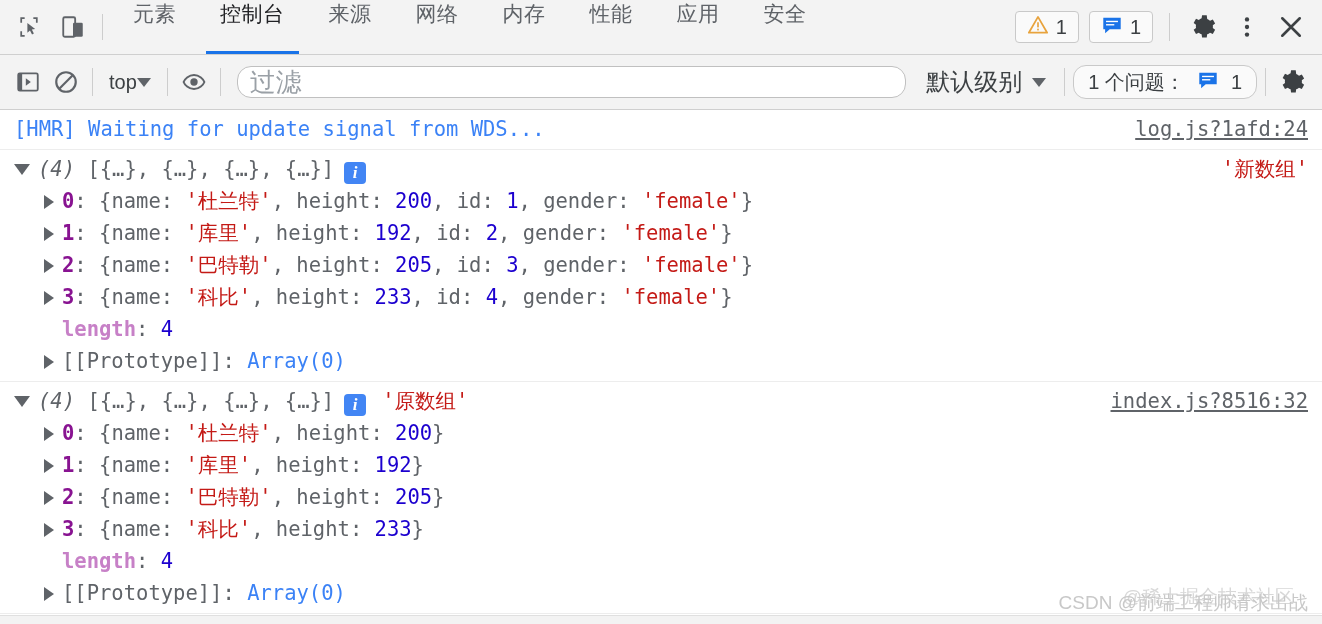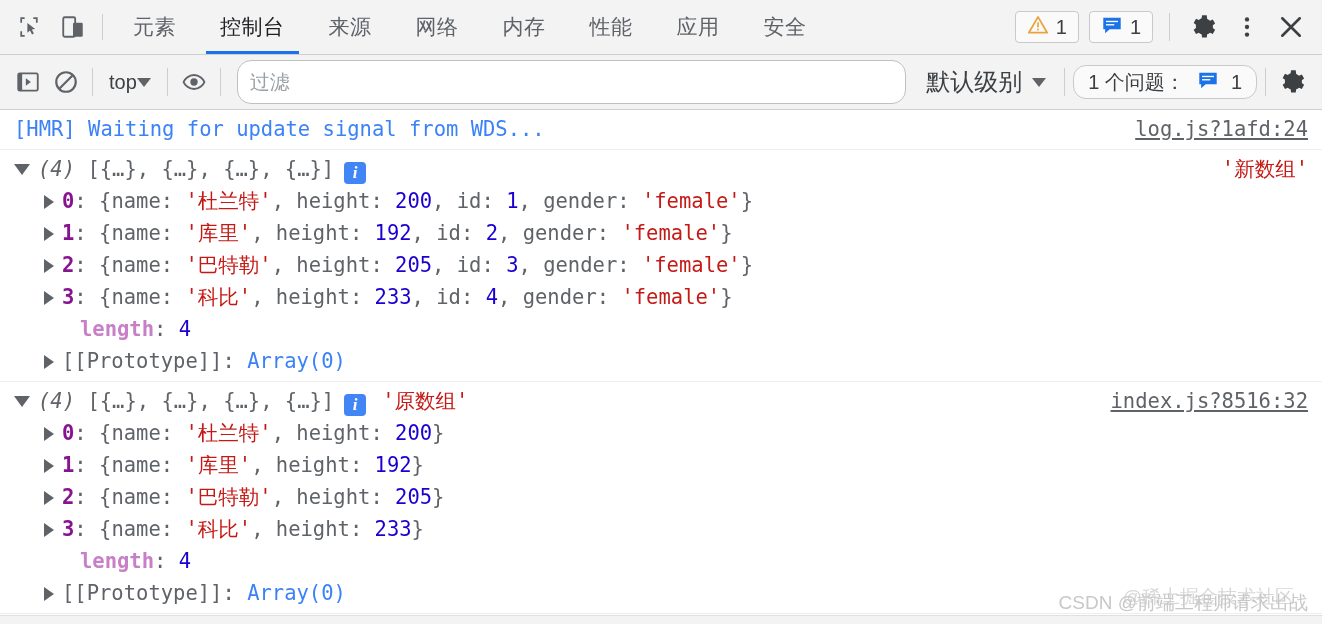--- a/index.html
+++ b/index.html
@@ -53,21 +53,21 @@
     margin: 14px 8px;
     align-self: stretch;
   }
   .tabs {
     display: flex;
     align-items: stretch;
     flex: 0 0 auto;
   }
   .tab {
     display: flex;
-    align-items: center;
+    align-items: flex-start;
     padding: 0 22px;
     font-size: 21px;
     color: #5f6368;
     cursor: pointer;
     position: relative;
     letter-spacing: 0.5px;
   }
   .tab.active {
     color: #202124;
   }
@@ -144,30 +144,30 @@
     white-space: nowrap;
   }
   .caret {
     width: 0; height: 0;
     border-left: 7px solid transparent;
     border-right: 7px solid transparent;
     border-top: 9px solid #5f6368;
   }
   .filter-input {
     flex: 1 1 auto;
-    height: 44px;
+    height: 32px;
     background: #ffffff;
     border: 1px solid #c0c0c0;
     border-radius: 14px;
     margin: 0 8px;
     display: flex;
     align-items: center;
     padding: 0 12px;
     box-sizing: border-box;
-    font-size: 20px;
+    font-size: 26px;
     color: #9aa0a6;
     cursor: text;
     min-width: 0;
   }
   .level-select {
     display: flex;
     align-items: center;
     gap: 10px;
     padding: 0 10px;
     font-size: 24px;
@@ -260,21 +260,21 @@
   }
   .tri.open {
     border-left: 8px solid transparent;
     border-right: 8px solid transparent;
     border-top: 11px solid #5f6368;
     border-bottom: 0;
     margin-right: 8px;
     top: -1px;
   }
   .indent1 { padding-left: 44px; }
-  .indent1b { padding-left: 80px; }
+  .indent1b { padding-left: 62px; }
 
   .c-idx   { color: #881391; font-weight: bold; }
   .c-key   { color: #5f6368; }
   .c-own   { color: #c780c7; font-weight: bold; }
   .c-str   { color: #c41a16; }
   .c-num   { color: #1c00cf; }
   .c-punct { color: #5f6368; }
   .c-proto { color: #5f6368; }
   .c-plain { color: #3b82f6; }
   .c-arr-head { color: #5f6368; font-style: italic; }

